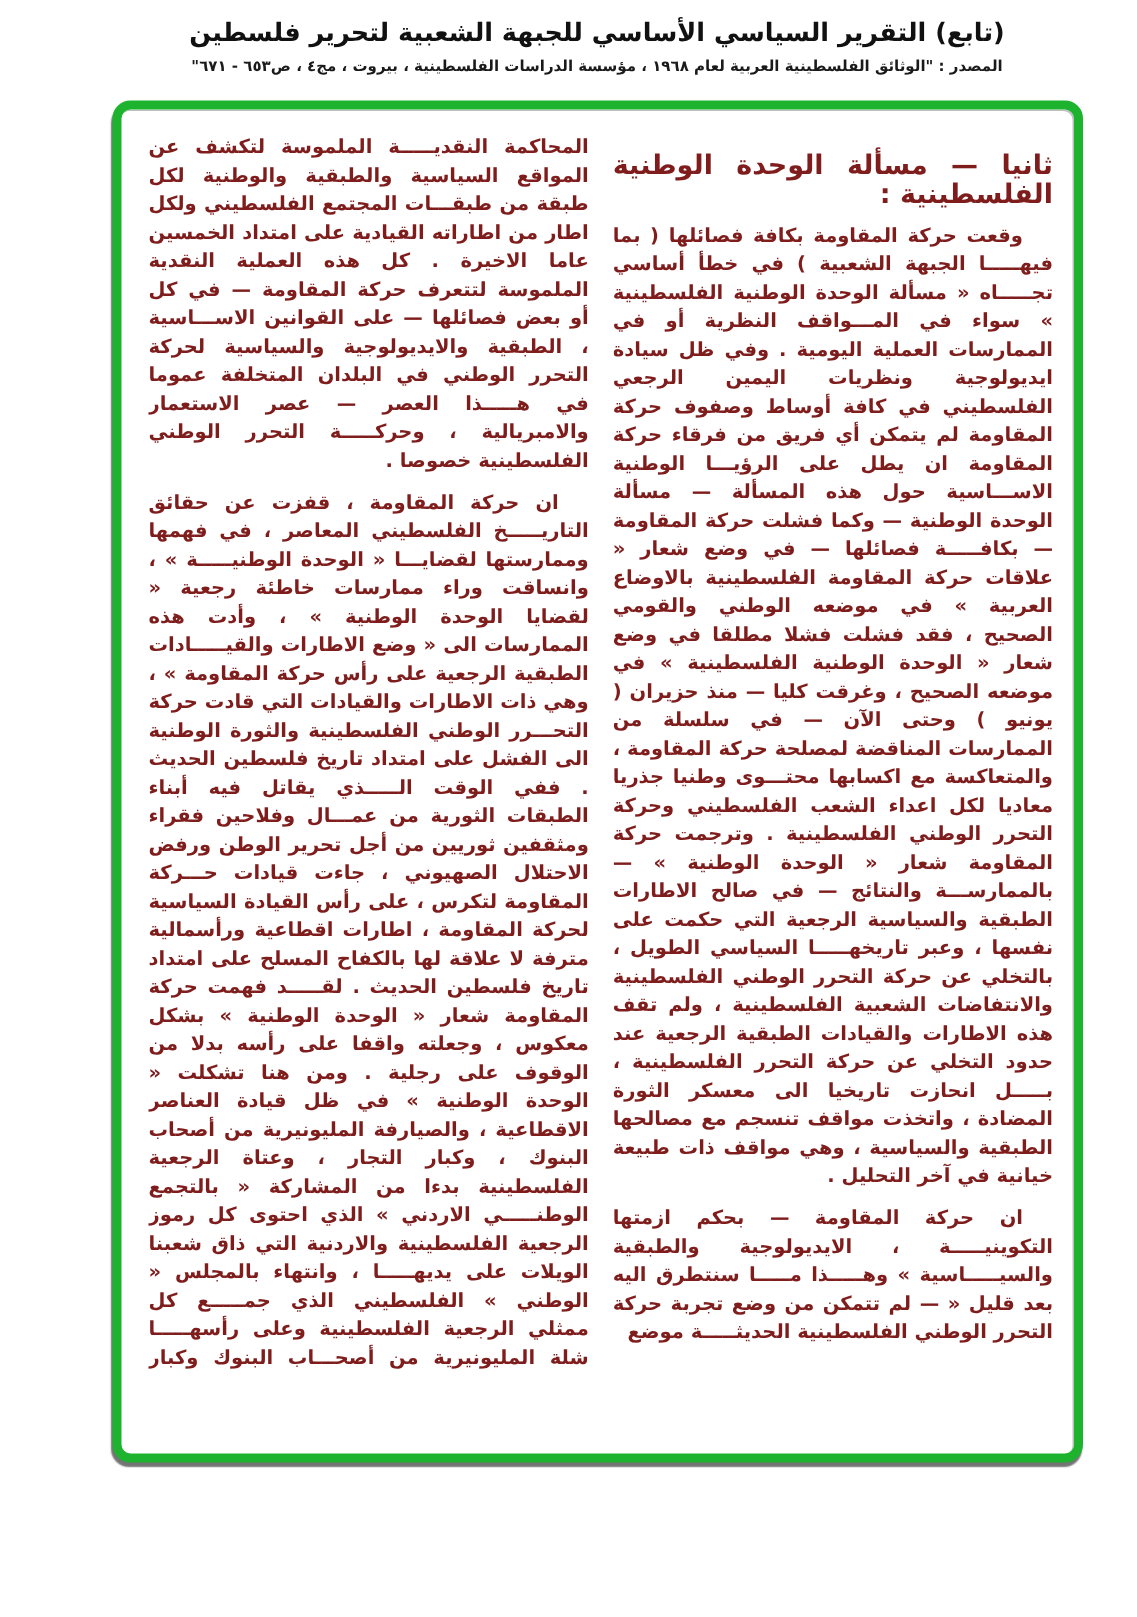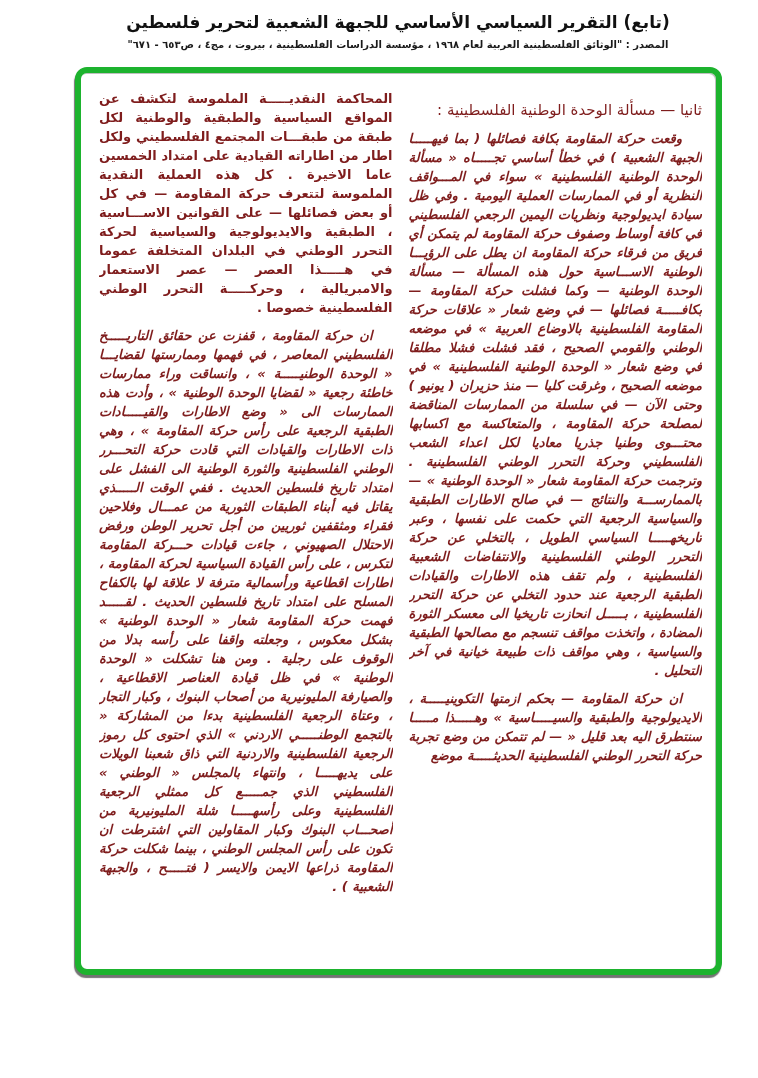--- a/index.html
+++ b/index.html
@@ -48,24 +48,24 @@
   .col {
     flex: 1;
     font-size: 13px;
     line-height: 19px;
     font-weight: bold;
     color: #7f1d1d;
     text-align: justify;
     overflow: hidden;
   }
   .col p { margin-bottom: 9px; }
-  .col p.indent { text-indent: 20px; font-style: italic; }
+  .col p.indent { text-indent: 20px; }
   .section-heading {
-    font-weight: normal;
-    font-size: 15px;
+    font-weight: bold;
+    font-size: 18px;
     margin: 12px 0 12px 0;
   }
   .page-number {
     text-align: center;
     font-size: 14px;
     font-weight: bold;
     color: #111;
     margin-top: 32px;
   }
 </style>

